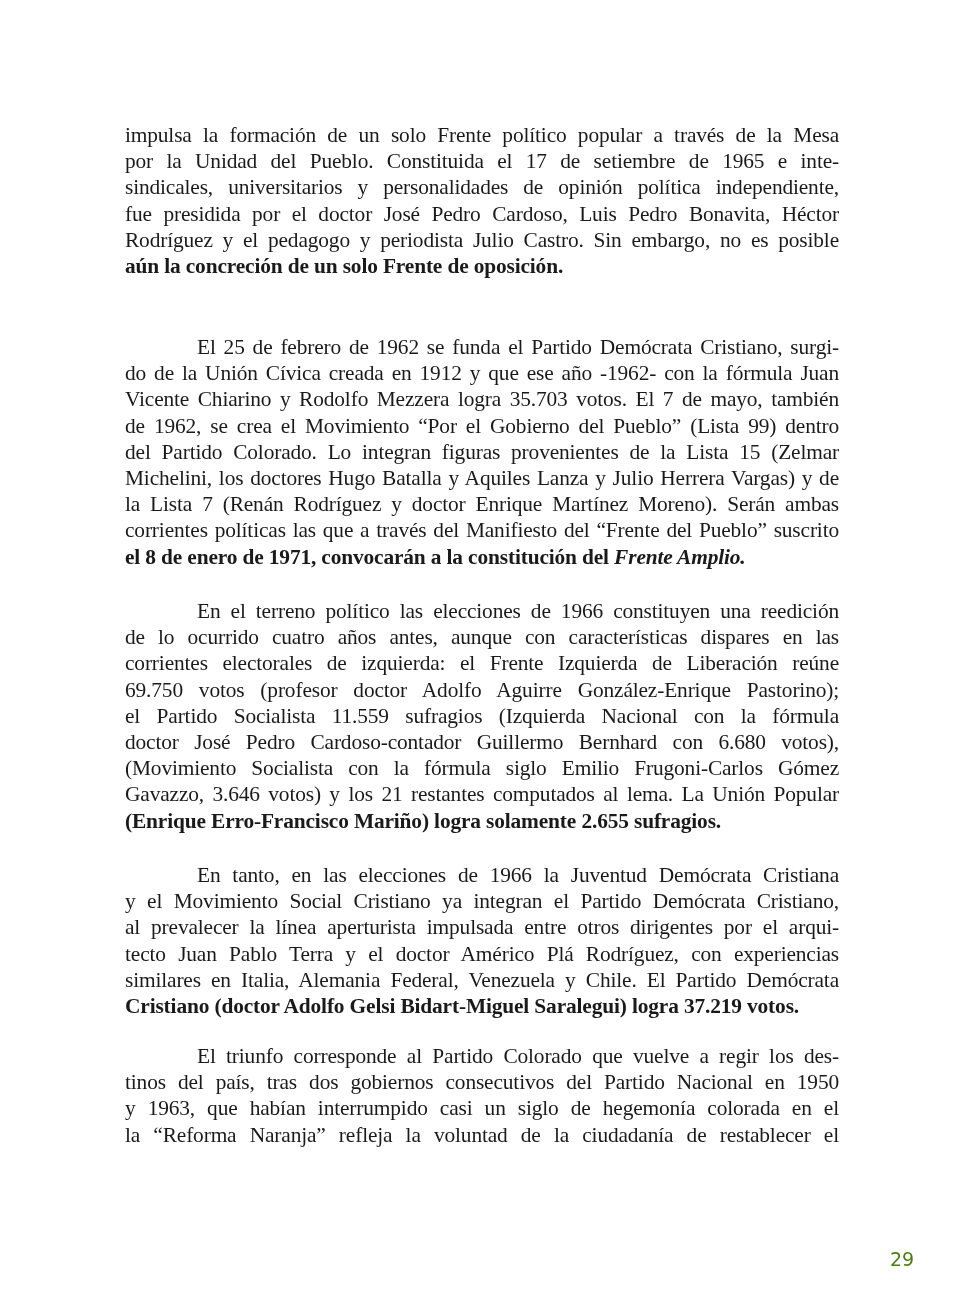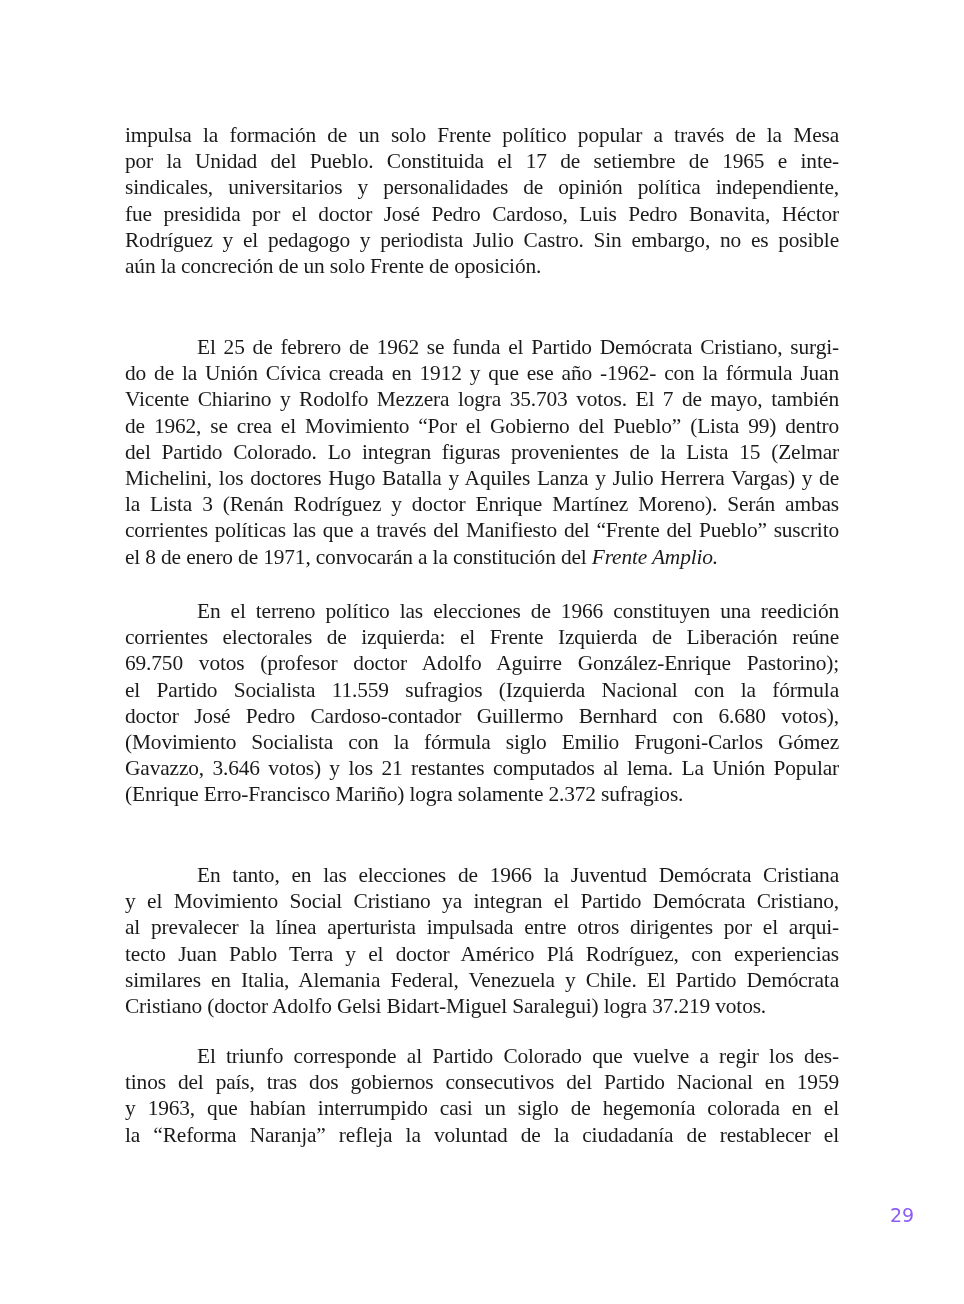--- a/index.html
+++ b/index.html
@@ -8,27 +8,27 @@
   .text-block {
     position: absolute; left: 125px; width: 714px;
     font-family: "Liberation Serif", "DejaVu Serif", serif;
     font-size: 21.4px; color: #1a1a1a;
   }
   .line {
     display: block; height: 26.2px; line-height: 26.2px;
     white-space: nowrap; text-align: justify; text-align-last: justify;
     overflow: visible; letter-spacing: -0.15px;
   }
-  .line.last { text-align-last: left; }
+  .line.last { text-align-last: left; font-weight: bold; }
   .line.indent { padding-left: 72px; }
   .para { position: absolute; left: 0; width: 714px; }
   .page-number {
-    position: absolute; left: 890px; top: 1204px;
+    position: absolute; left: 890px; top: 1248px;
     font-family: "DejaVu Sans", "Liberation Sans", sans-serif;
-    font-size: 19px; color: #8b5cf6;
+    font-size: 19px; color: #4d7c0f;
   }
   em { font-style: italic; }
 </style>
 </head>
 <body>
 
 <div class="page">
   <div class="text-block">
 
     <div class="para" style="top:122px">
@@ -40,48 +40,49 @@
       <span class="line last">aún la concreción de un solo Frente de oposición.</span>
     </div>
 
     <div class="para" style="top:334px">
       <span class="line indent">El 25 de febrero de 1962 se funda el Partido Demócrata Cristiano, surgi-</span>
       <span class="line">do de la Unión Cívica creada en 1912 y que ese año -1962- con la fórmula Juan</span>
       <span class="line">Vicente Chiarino y Rodolfo Mezzera logra 35.703 votos. El 7 de mayo, también</span>
       <span class="line">de 1962, se crea el Movimiento “Por el Gobierno del Pueblo” (Lista 99) dentro</span>
       <span class="line">del Partido Colorado. Lo integran figuras provenientes de la Lista 15 (Zelmar</span>
       <span class="line">Michelini, los doctores Hugo Batalla y Aquiles Lanza y Julio Herrera Vargas) y de</span>
-      <span class="line">la Lista 3 (Renán Rodríguez y doctor Enrique Martínez Moreno). Serán ambas</span>
+      <span class="line">la Lista 7 (Renán Rodríguez y doctor Enrique Martínez Moreno). Serán ambas</span>
       <span class="line">corrientes políticas las que a través del Manifiesto del “Frente del Pueblo” suscrito</span>
       <span class="line last"><span>el 8 de enero de 1971, convocarán a la constitución del </span><em>Frente Amplio.</em></span>
     </div>
 
     <div class="para" style="top:598px">
       <span class="line indent">En el terreno político las elecciones de 1966 constituyen una reedición</span>
+      <span class="line">de lo ocurrido cuatro años antes, aunque con características dispares en las</span>
       <span class="line">corrientes electorales de izquierda: el Frente Izquierda de Liberación reúne</span>
       <span class="line">69.750 votos (profesor doctor Adolfo Aguirre González-Enrique Pastorino);</span>
       <span class="line">el Partido Socialista 11.559 sufragios (Izquierda Nacional con la fórmula</span>
       <span class="line">doctor José Pedro Cardoso-contador Guillermo Bernhard con 6.680 votos),</span>
       <span class="line">(Movimiento Socialista con la fórmula siglo Emilio Frugoni-Carlos Gómez</span>
       <span class="line">Gavazzo, 3.646 votos) y los 21 restantes computados al lema. La Unión Popular</span>
-      <span class="line last">(Enrique Erro-Francisco Mariño) logra solamente 2.372 sufragios.</span>
+      <span class="line last">(Enrique Erro-Francisco Mariño) logra solamente 2.655 sufragios.</span>
     </div>
 
     <div class="para" style="top:862px">
       <span class="line indent">En tanto, en las elecciones de 1966 la Juventud Demócrata Cristiana</span>
       <span class="line">y el Movimiento Social Cristiano ya integran el Partido Demócrata Cristiano,</span>
       <span class="line">al prevalecer la línea aperturista impulsada entre otros dirigentes por el arqui-</span>
       <span class="line">tecto Juan Pablo Terra y el doctor Américo Plá Rodríguez, con experiencias</span>
       <span class="line">similares en Italia, Alemania Federal, Venezuela y Chile. El Partido Demócrata</span>
       <span class="line last">Cristiano (doctor Adolfo Gelsi Bidart-Miguel Saralegui) logra 37.219 votos.</span>
     </div>
 
     <div class="para" style="top:1043px">
       <span class="line indent">El triunfo corresponde al Partido Colorado que vuelve a regir los des-</span>
-      <span class="line">tinos del país, tras dos gobiernos consecutivos del Partido Nacional en 1959</span>
+      <span class="line">tinos del país, tras dos gobiernos consecutivos del Partido Nacional en 1950</span>
       <span class="line">y 1963, que habían interrumpido casi un siglo de hegemonía colorada en el</span>
       <span class="line">la “Reforma Naranja” refleja la voluntad de la ciudadanía de restablecer el</span>
     </div>
 
   </div>
 
   <div class="page-number">29</div>
 </div>
 
 </body></html>

